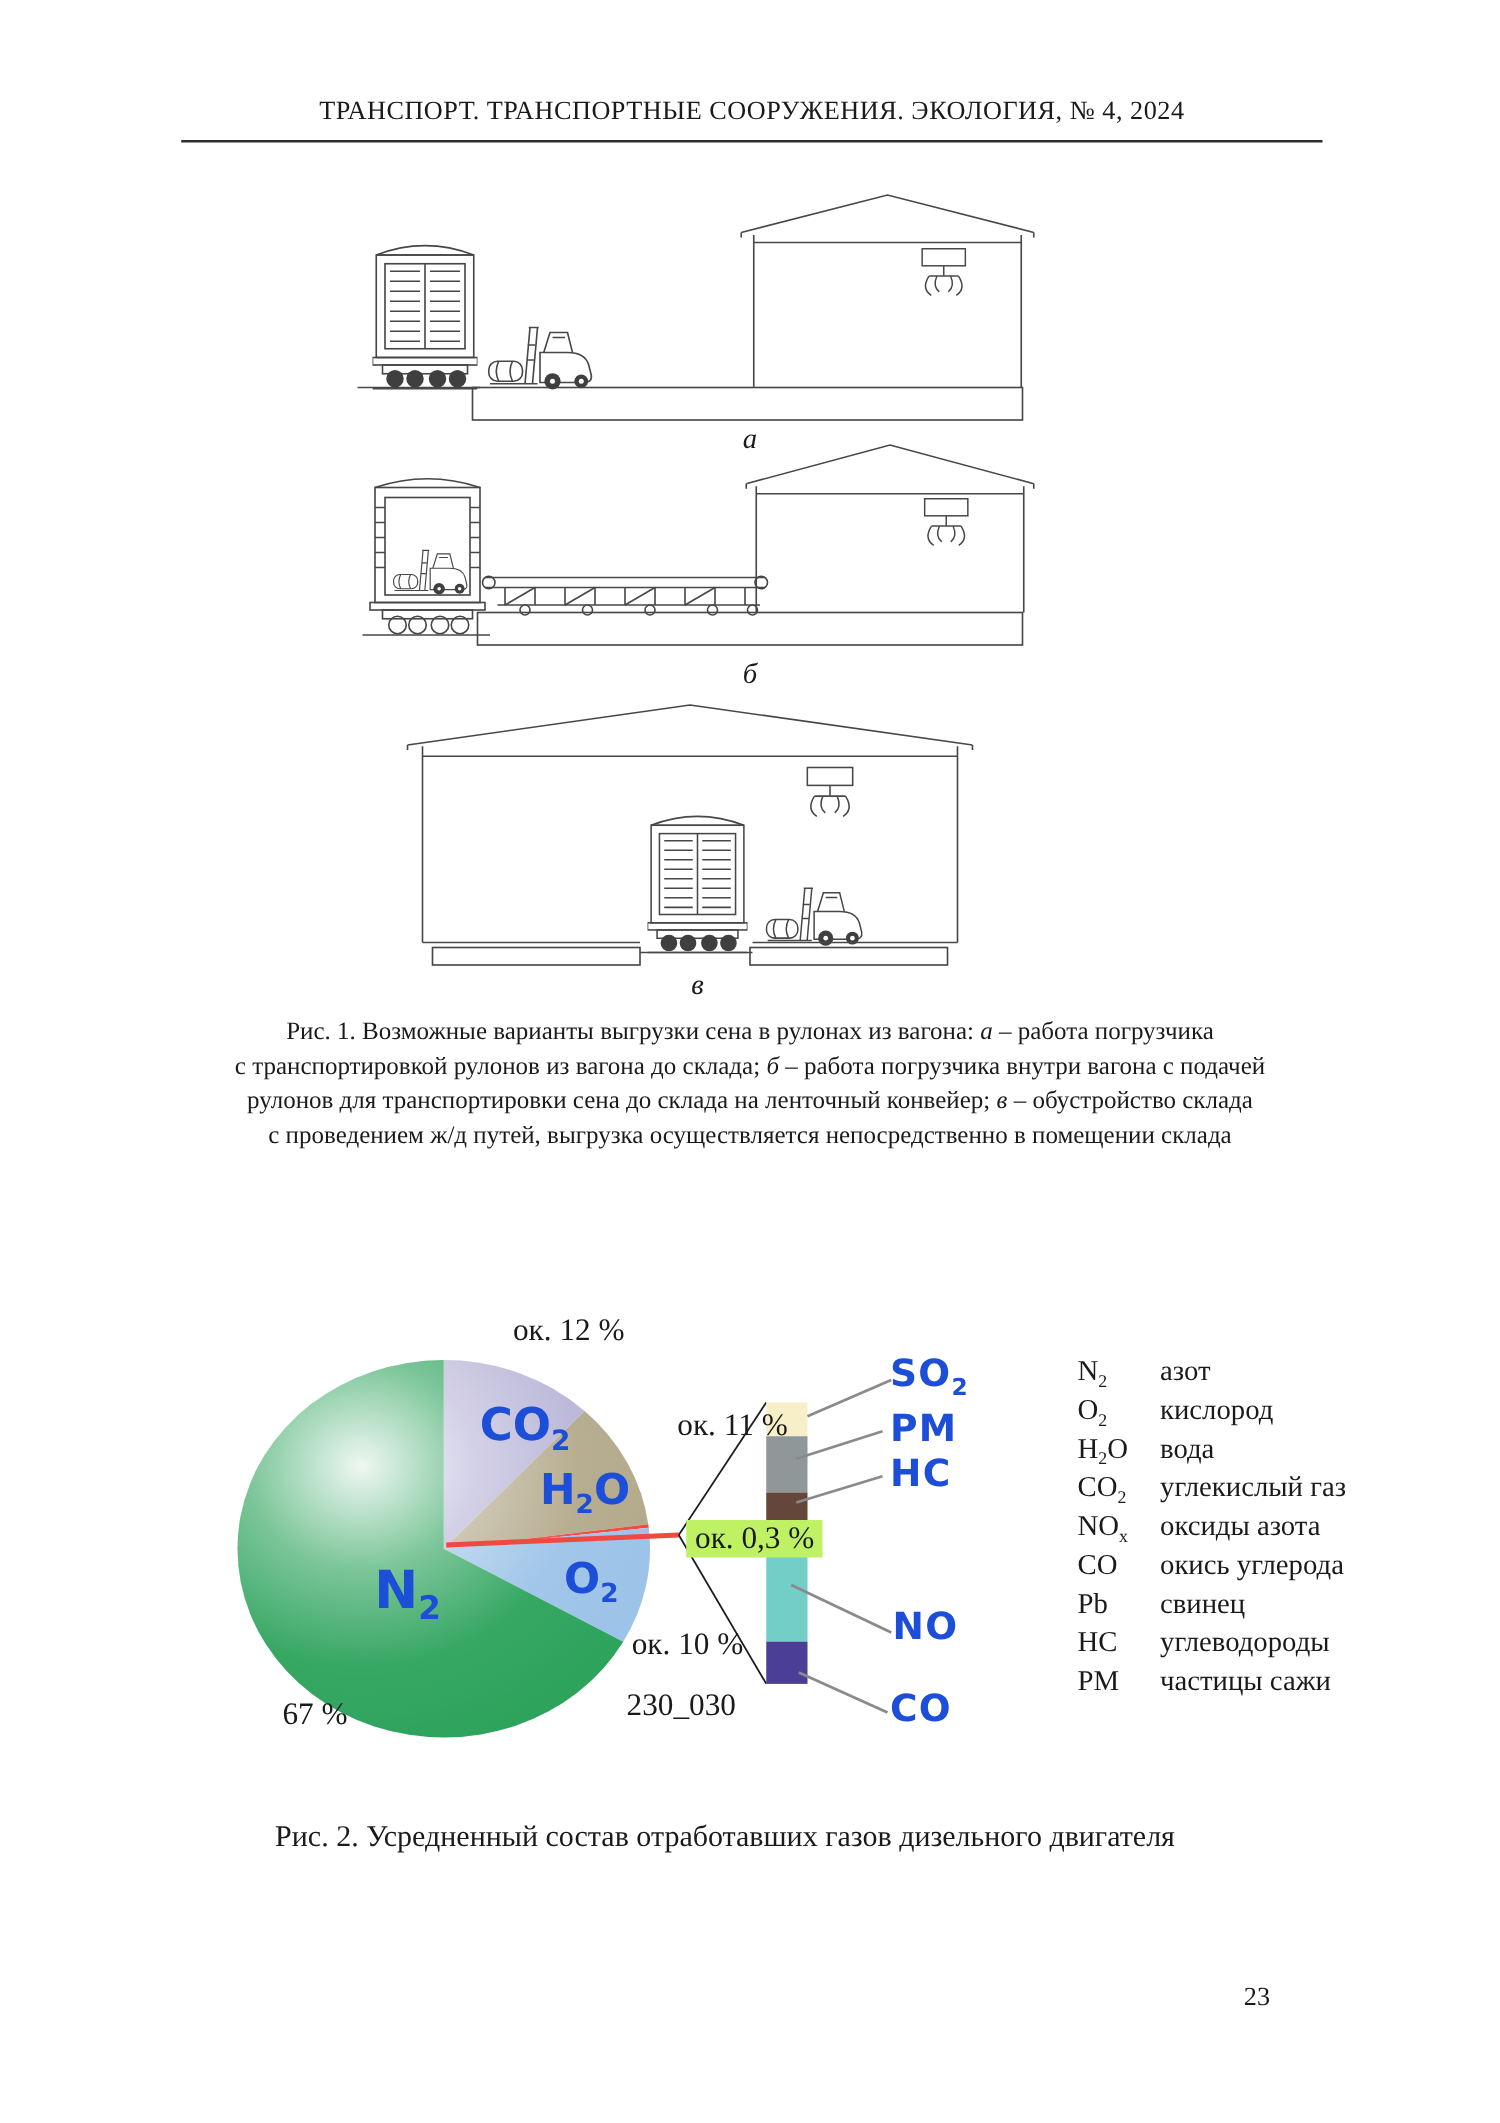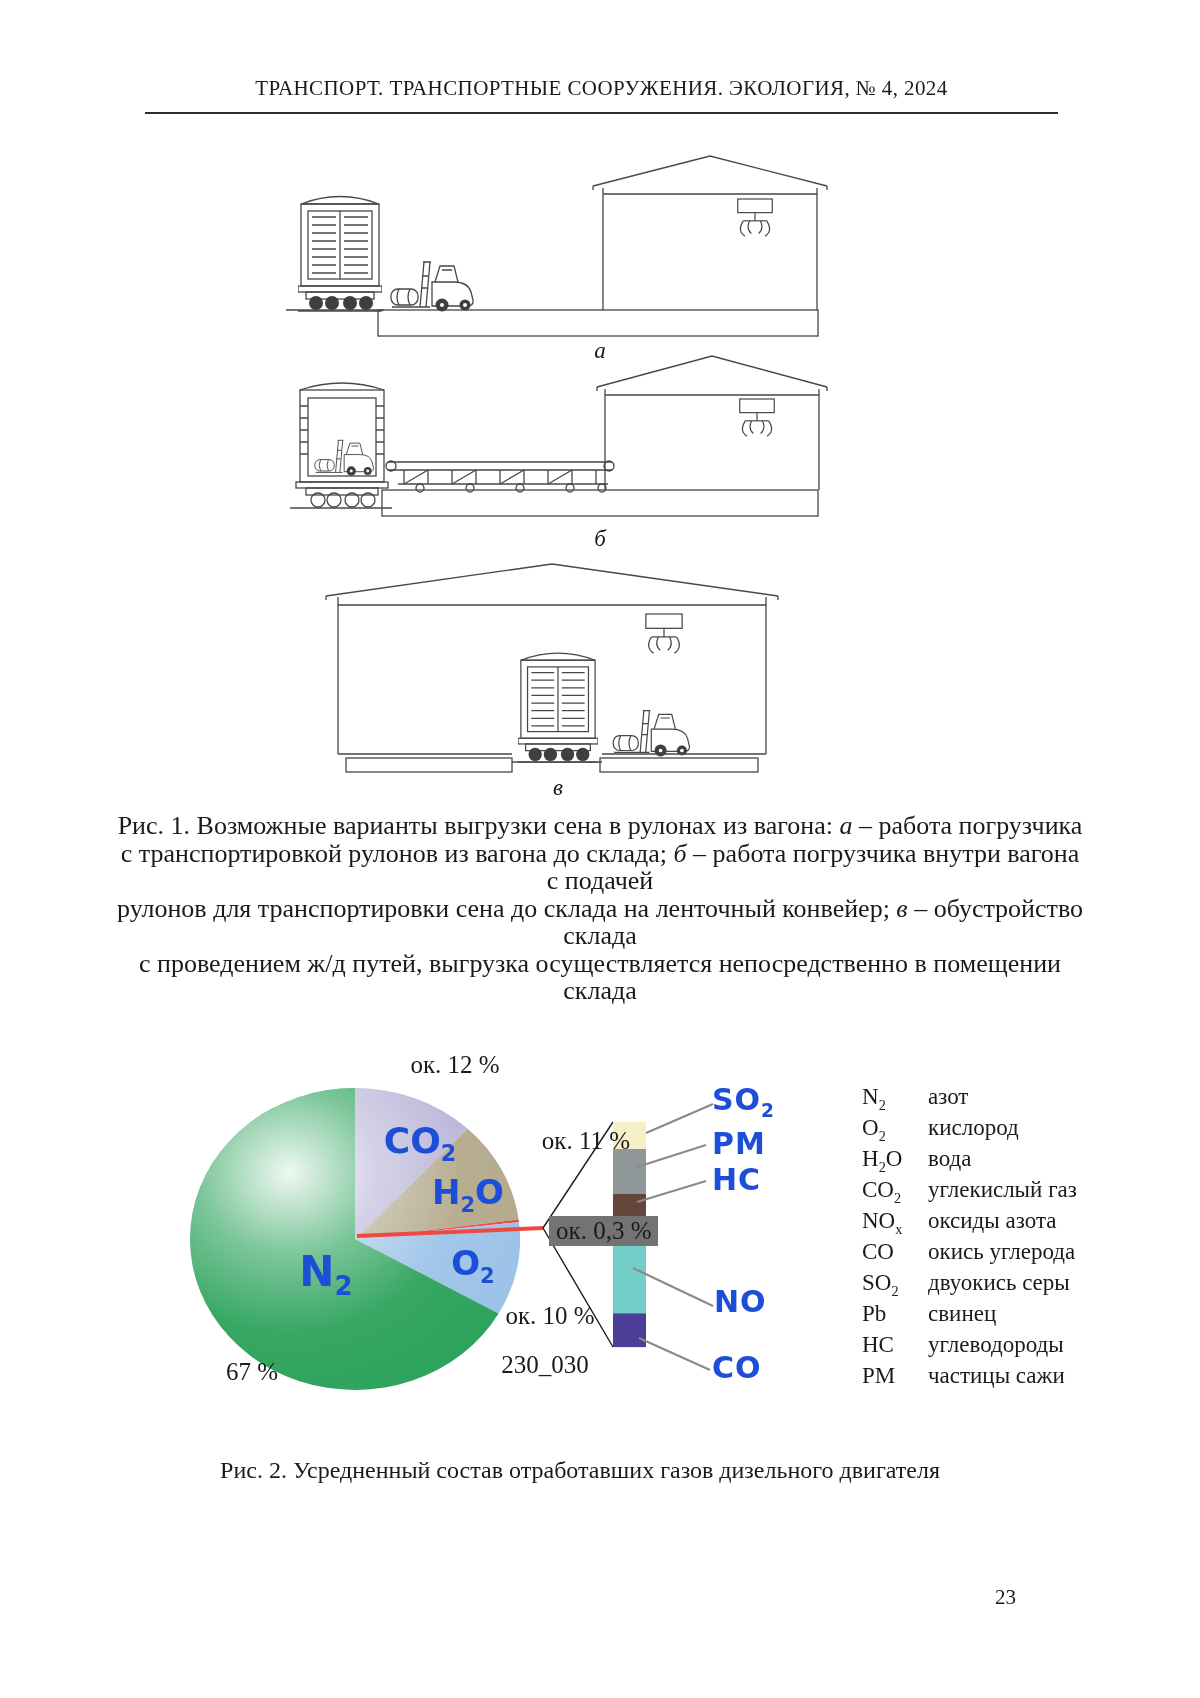--- a/index.html
+++ b/index.html
@@ -12,27 +12,27 @@
   .cx{transform:translateX(-50%);}
   .serif{font-family:"Liberation Serif","DejaVu Serif",serif;}
   .sansb{font-family:"DejaVu Sans","Liberation Sans",sans-serif;font-weight:bold;color:#1d4ed8;}
   sub{font-size:62%;}
   #header-line{left:145px;top:76px;width:913px;text-align:center;font-size:21px;letter-spacing:.4px;white-space:nowrap;}
   #header-rule{left:145px;top:112px;width:913px;height:2px;background:#2e2e2e;}
   .diagram use, .diagram path, .diagram rect, .diagram line, .diagram circle, .diagram ellipse{
     fill:none;stroke:#474747;stroke-width:1.3;
   }
   .diag-label{font-size:23px;font-style:italic;width:120px;text-align:center;}
-  #fig1-caption{left:115px;top:812px;width:970px;text-align:center;font-size:26px;line-height:27.5px;}
+  #fig1-caption{left:115px;top:812px;width:970px;text-align:center;font-size:20px;line-height:27.5px;}
   #figure2{left:0;top:1040px;width:1200px;height:360px;}
   #fig2-svg{position:absolute;left:0;top:0;}
   .pct{font-size:25px;white-space:nowrap;}
   .pie-label{white-space:nowrap;}
   .bar-callout{font-size:30px;white-space:nowrap;letter-spacing:1px;}
-  #ok03-label{background:#737373;padding:1px 7px;font-size:25px;white-space:nowrap;}
+  #ok03-label{background:#bef264;padding:1px 7px;font-size:25px;white-space:nowrap;}
   #legend{left:820px;top:44px;width:300px;margin-left:42px;}
   .legend-row{height:31px;font-size:23px;white-space:nowrap;}
   .legend-formula{display:inline-block;width:66px;}
   .legend-name{display:inline-block;}
   #fig2-caption{left:0;top:1416px;width:1160px;text-align:center;font-size:24px;margin-top:41px;}
   #page-number{left:0;top:1585px;width:1016px;text-align:right;font-size:21px;}
   #watermark{font-size:25px;white-space:nowrap;}
 </style>
 </head>
 <body>
@@ -209,21 +209,20 @@
   <div class="abs sansb bar-callout" style="left:714px;top:244px"><span>NO</span></div>
   <div class="abs sansb bar-callout" style="left:712px;top:310px"><span>CO</span></div>
 
   <div id="legend" class="abs serif">
       <div class="legend-row"><span class="legend-formula"><span>N</span><sub>2</sub></span><span class="legend-name">азот</span></div>
       <div class="legend-row"><span class="legend-formula"><span>O</span><sub>2</sub></span><span class="legend-name">кислород</span></div>
       <div class="legend-row"><span class="legend-formula"><span>H</span><sub>2</sub><span>O</span></span><span class="legend-name">вода</span></div>
       <div class="legend-row"><span class="legend-formula"><span>CO</span><sub>2</sub></span><span class="legend-name">углекислый газ</span></div>
       <div class="legend-row"><span class="legend-formula"><span>NO</span><sub>x</sub></span><span class="legend-name">оксиды азота</span></div>
       <div class="legend-row"><span class="legend-formula"><span>CO</span></span><span class="legend-name">окись углерода</span></div>
-      <div class="legend-row"><span class="legend-formula"><span>SO</span><sub>2</sub></span><span class="legend-name">двуокись серы</span></div>
       <div class="legend-row"><span class="legend-formula"><span>Pb</span></span><span class="legend-name">свинец</span></div>
       <div class="legend-row"><span class="legend-formula"><span>HC</span></span><span class="legend-name">углеводороды</span></div>
       <div class="legend-row"><span class="legend-formula"><span>PM</span></span><span class="legend-name">частицы сажи</span></div>
     </div>
 </div>
 
 <div id="fig2-caption" class="abs">Рис. 2. Усредненный состав отработавших газов дизельного двигателя</div>
 
 <div id="page-number" class="abs">23</div>
 

